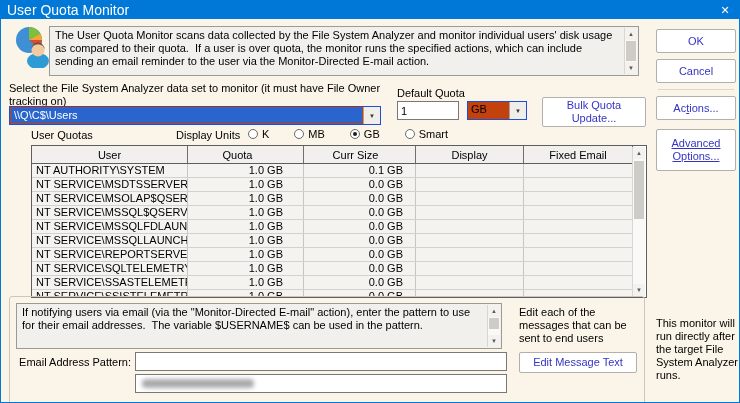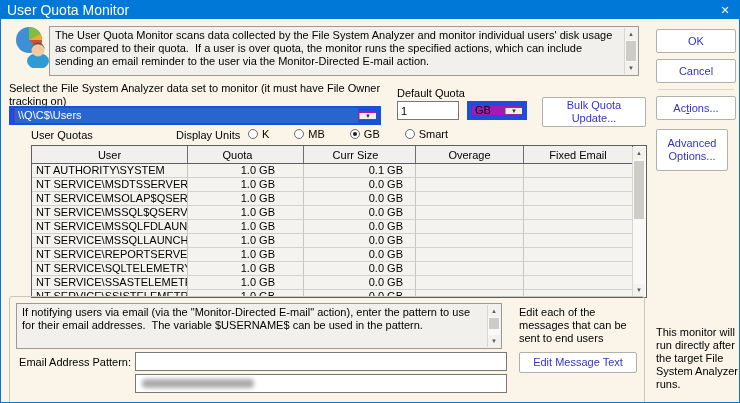--- a/index.html
+++ b/index.html
@@ -26,21 +26,21 @@
   .sb-thumb{position:absolute;left:1px;right:1px;background:#CDCCC7;}
   
   .btn{position:absolute;background:#FFFFFF;border:1px solid #B2B0AB;border-radius:2px;
     color:#3434C4;display:flex;align-items:center;justify-content:center;text-align:center;
     line-height:13px;box-sizing:border-box;cursor:default;}
   .key{text-decoration:underline;}
   
   .field{position:absolute;border:1px solid #7A7874;background:#fff;box-sizing:border-box;
     font-family:"Liberation Sans",sans-serif;font-size:11px;padding:1px 3px;}
   
-  .combo{position:absolute;border:5px solid #1d4ed8;background:#a21caf;display:flex;box-sizing:border-box;align-items:center;}
+  .combo{position:absolute;border:1px solid #1d4ed8;background:#c2410c;display:flex;box-sizing:border-box;}
   .combo .sel{flex:1;padding:1px 3px;line-height:13px;white-space:nowrap;overflow:hidden;}
   .combo .sel.hl{background:#2A65CE;color:#fff;margin:1px;}
   .combo .arrow{width:16px;background:#F0EEE9;border-left:1px solid #A5A3A0;display:flex;
     align-items:center;justify-content:center;font-size:6px;color:#333;}
   .label{position:absolute;line-height:13px;}
   
   .radio-group{position:absolute;display:flex;gap:25px;align-items:center;}
   .radio-item{display:flex;align-items:center;gap:4px;}
   .radio{width:10px;height:10px;border:1px solid #6A6A6A;border-radius:50%;background:#fff;
     display:flex;align-items:center;justify-content:center;box-sizing:border-box;}
@@ -49,21 +49,21 @@
   .table{position:absolute;left:30px;top:144px;width:616px;height:153px;background:#fff;
     border:1px solid #5E5E5E;box-sizing:border-box;overflow:hidden;}
   .thead{display:flex;height:18px;background:#F1F0EE;border-bottom:1px solid #5E5E5E;
     font-weight:normal;box-sizing:border-box;width:601px;}
   .th{display:flex;align-items:center;justify-content:center;border-right:1px solid #6E6E6E;
     box-sizing:border-box;overflow:hidden;}
   .trow{display:flex;height:14px;background:#F4F3F0;border-bottom:1px solid #D2D1CD;
     box-sizing:border-box;width:601px;}
   .td{box-sizing:border-box;border-right:1px solid #C6C5C1;line-height:13px;padding:0 4px;
     white-space:nowrap;overflow:hidden;}
-  .c-user{width:156px;} .c-quota{width:116px;text-align:right;padding-right:28px;}
+  .c-user{width:156px;} .c-quota{width:116px;text-align:right;padding-right:20px;}
   .c-curr{width:112px;text-align:right;padding-right:12px;} .c-over{width:108px;} .c-fixed{width:109px;}
   
   .group{position:absolute;left:8px;top:295px;width:636px;height:128px;border:1px solid #CBC7BA;
     border-radius:3px;box-sizing:border-box;}
   
   .divider{position:absolute;height:1px;background:#DCD7C8;}
   .blur-redact{position:absolute;left:6px;top:4px;width:112px;height:9px;border-radius:4px;
     background:#8f8f8f;filter:blur(2px);opacity:.75;}
 </style>
 </head>
@@ -96,21 +96,21 @@
   </div>
 
   <div class="btn" style="left:655px;top:28px;width:80px;height:24px;">OK</div>
   <div class="btn" style="left:655px;top:58px;width:80px;height:24px;">Cancel</div>
   <div class="divider" style="left:657px;top:88px;width:76px;"></div>
   <div class="btn" style="left:655px;top:95px;width:80px;height:24px;">
       <span>Ac</span>
       <span class="key">t</span>
       <span>ions...</span>
     </div>
-  <div class="btn" style="left:655px;top:128px;width:72px;height:42px;padding:0 8px;">Advanced Options...</div>
+  <div class="btn" style="left:655px;top:128px;width:80px;height:42px;padding:0 8px;text-decoration:underline;">Advanced Options...</div>
 
   <div class="label" style="left:8px;top:81px;width:382px;">Select the File System Analyzer data set to monitor (it must have File Owner tracking on)</div>
   <div class="combo" style="left:8px;top:105px;width:372px;height:19px;">
     <div class="sel hl">\\Q\C$\Users</div>
     <div class="arrow">▼</div>
   </div>
 
   <div class="label" style="left:396px;top:86px;">Default Quota</div>
   <input class="field" style="left: 396px; top: 100px; width: 62px; height: 19px;" value="1">
   <div class="combo" style="left:466px;top:100px;width:60px;height:19px;">
@@ -141,21 +141,21 @@
         <span class="radio"></span>
         <span>Smart</span>
       </span>
     </div>
 
   <div class="table">
     <div class="thead">
       <div class="th c-user">User</div>
       <div class="th c-quota" style="text-align:center;padding-right:16px;justify-content:center;">Quota</div>
       <div class="th c-curr" style="text-align:center;padding-right:8px;justify-content:center;">Curr Size</div>
-      <div class="th c-over">Overage</div>
+      <div class="th c-over">Display</div>
       <div class="th c-fixed">Fixed Email</div>
     </div>
     <div>
         <div class="trow">
           <div class="td c-user">NT AUTHORITY\SYSTEM</div>
           <div class="td c-quota">1.0 GB</div>
           <div class="td c-curr">0.1 GB</div>
           <div class="td c-over"></div>
           <div class="td c-fixed"></div>
         </div>
@@ -243,15 +243,15 @@
     <div class="btn" style="left:509px;top:55px;width:118px;height:21px;">Edit Message Text</div>
 
     <div class="label" style="left:0px;top:59px;width:121px;text-align:right;">Email Address Pattern:</div>
     <input class="field" style="left: 125px; top: 55px; width: 372px; height: 19px;" value="">
 
     <div class="field" style="left:125px;top:77px;width:372px;height:19px;">
       <div class="blur-redact"></div>
     </div>
   </div>
 
-  <div class="label" style="left:655px;top:316px;width:84px;margin-top:9px;">This monitor will run directly after the target File System Analyzer runs.</div>
+  <div class="label" style="left:655px;top:316px;width:84px;">This monitor will run directly after the target File System Analyzer runs.</div>
 
 </div>
 
 </body></html>

